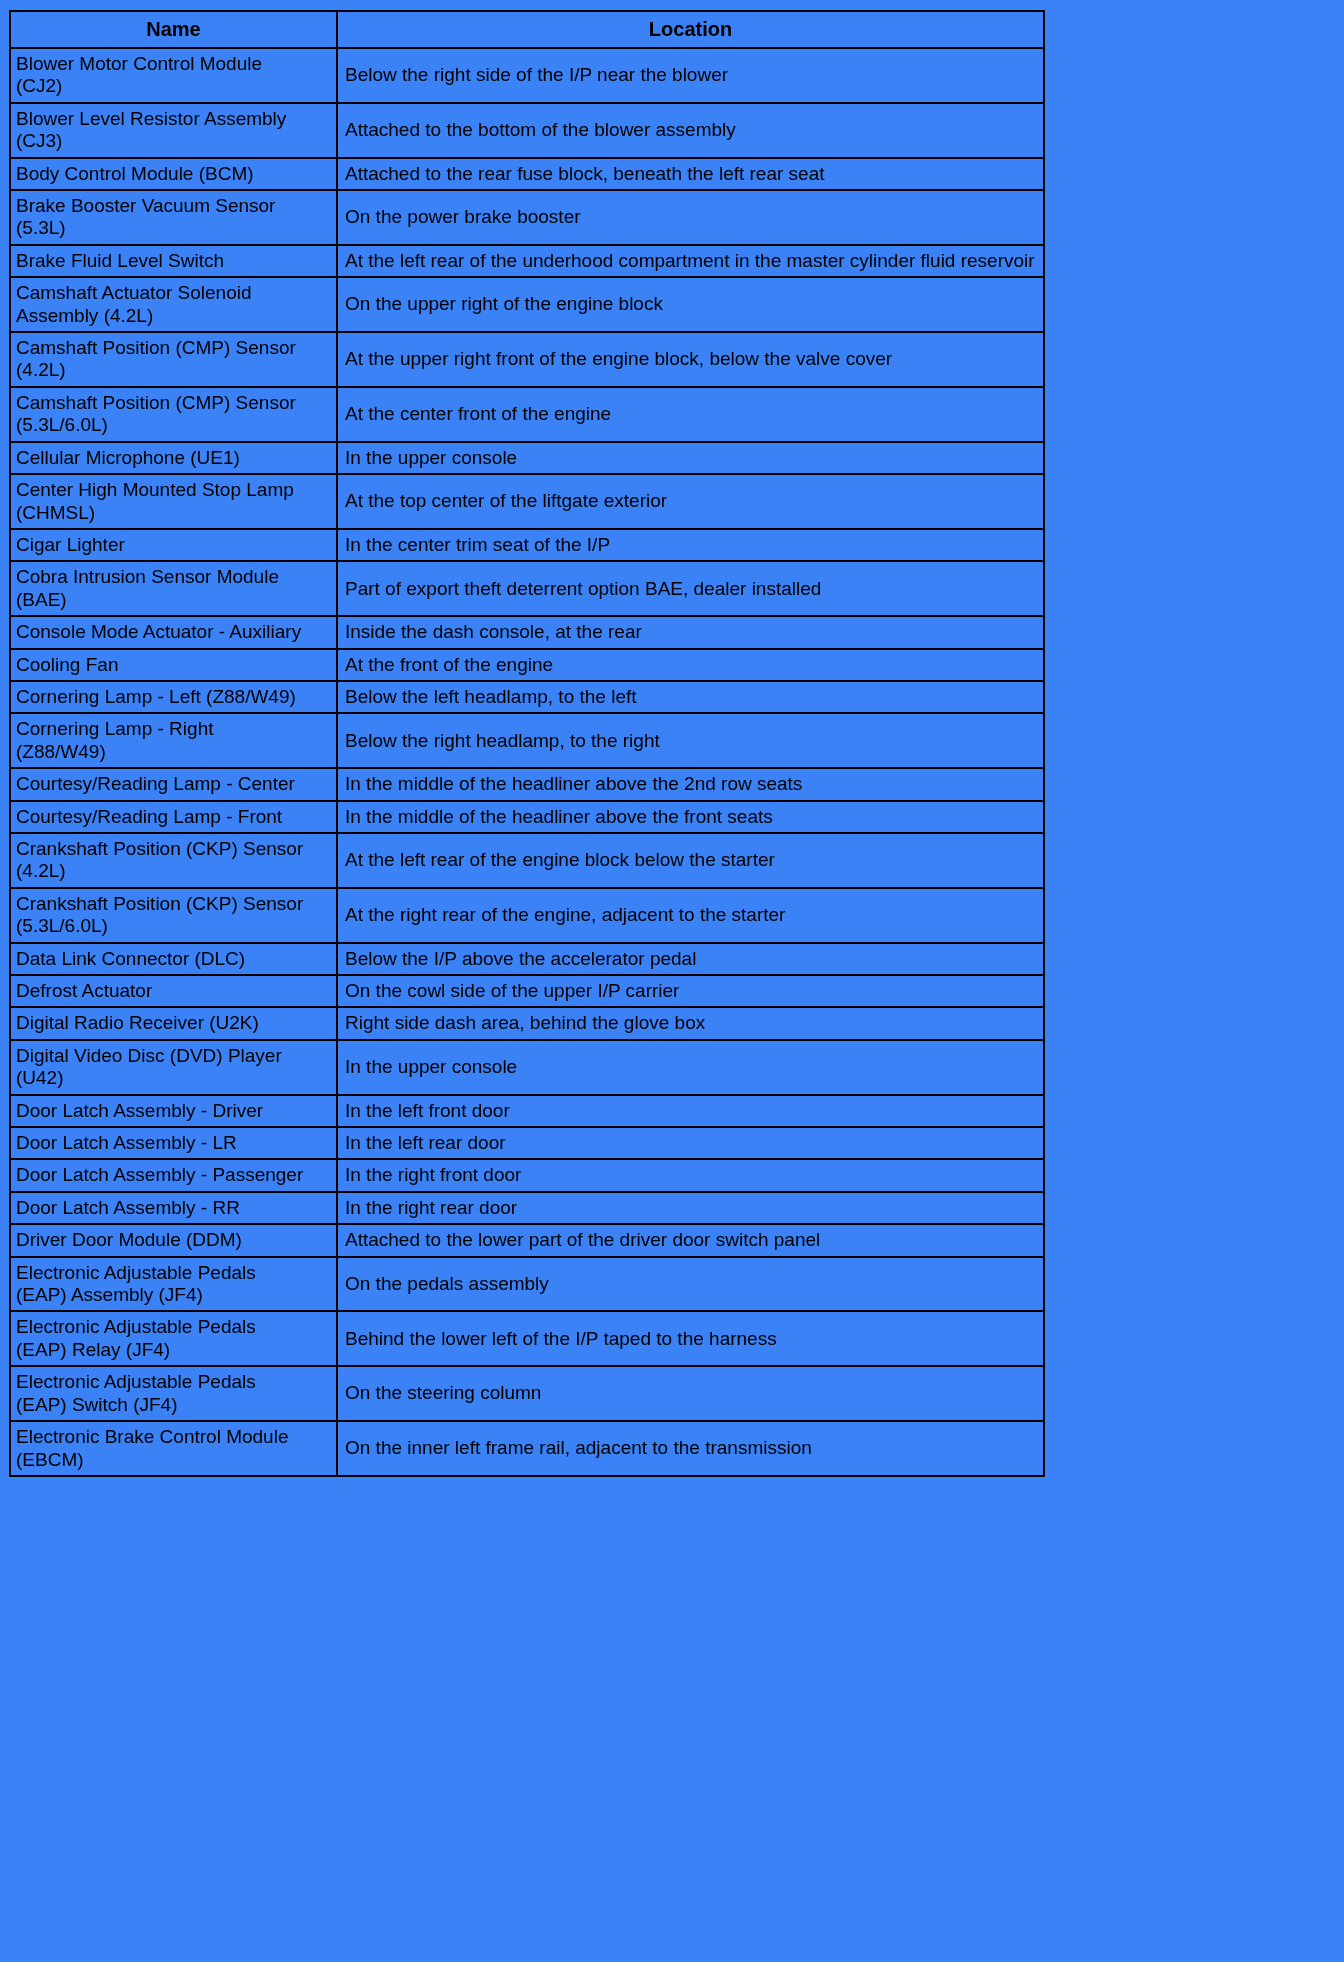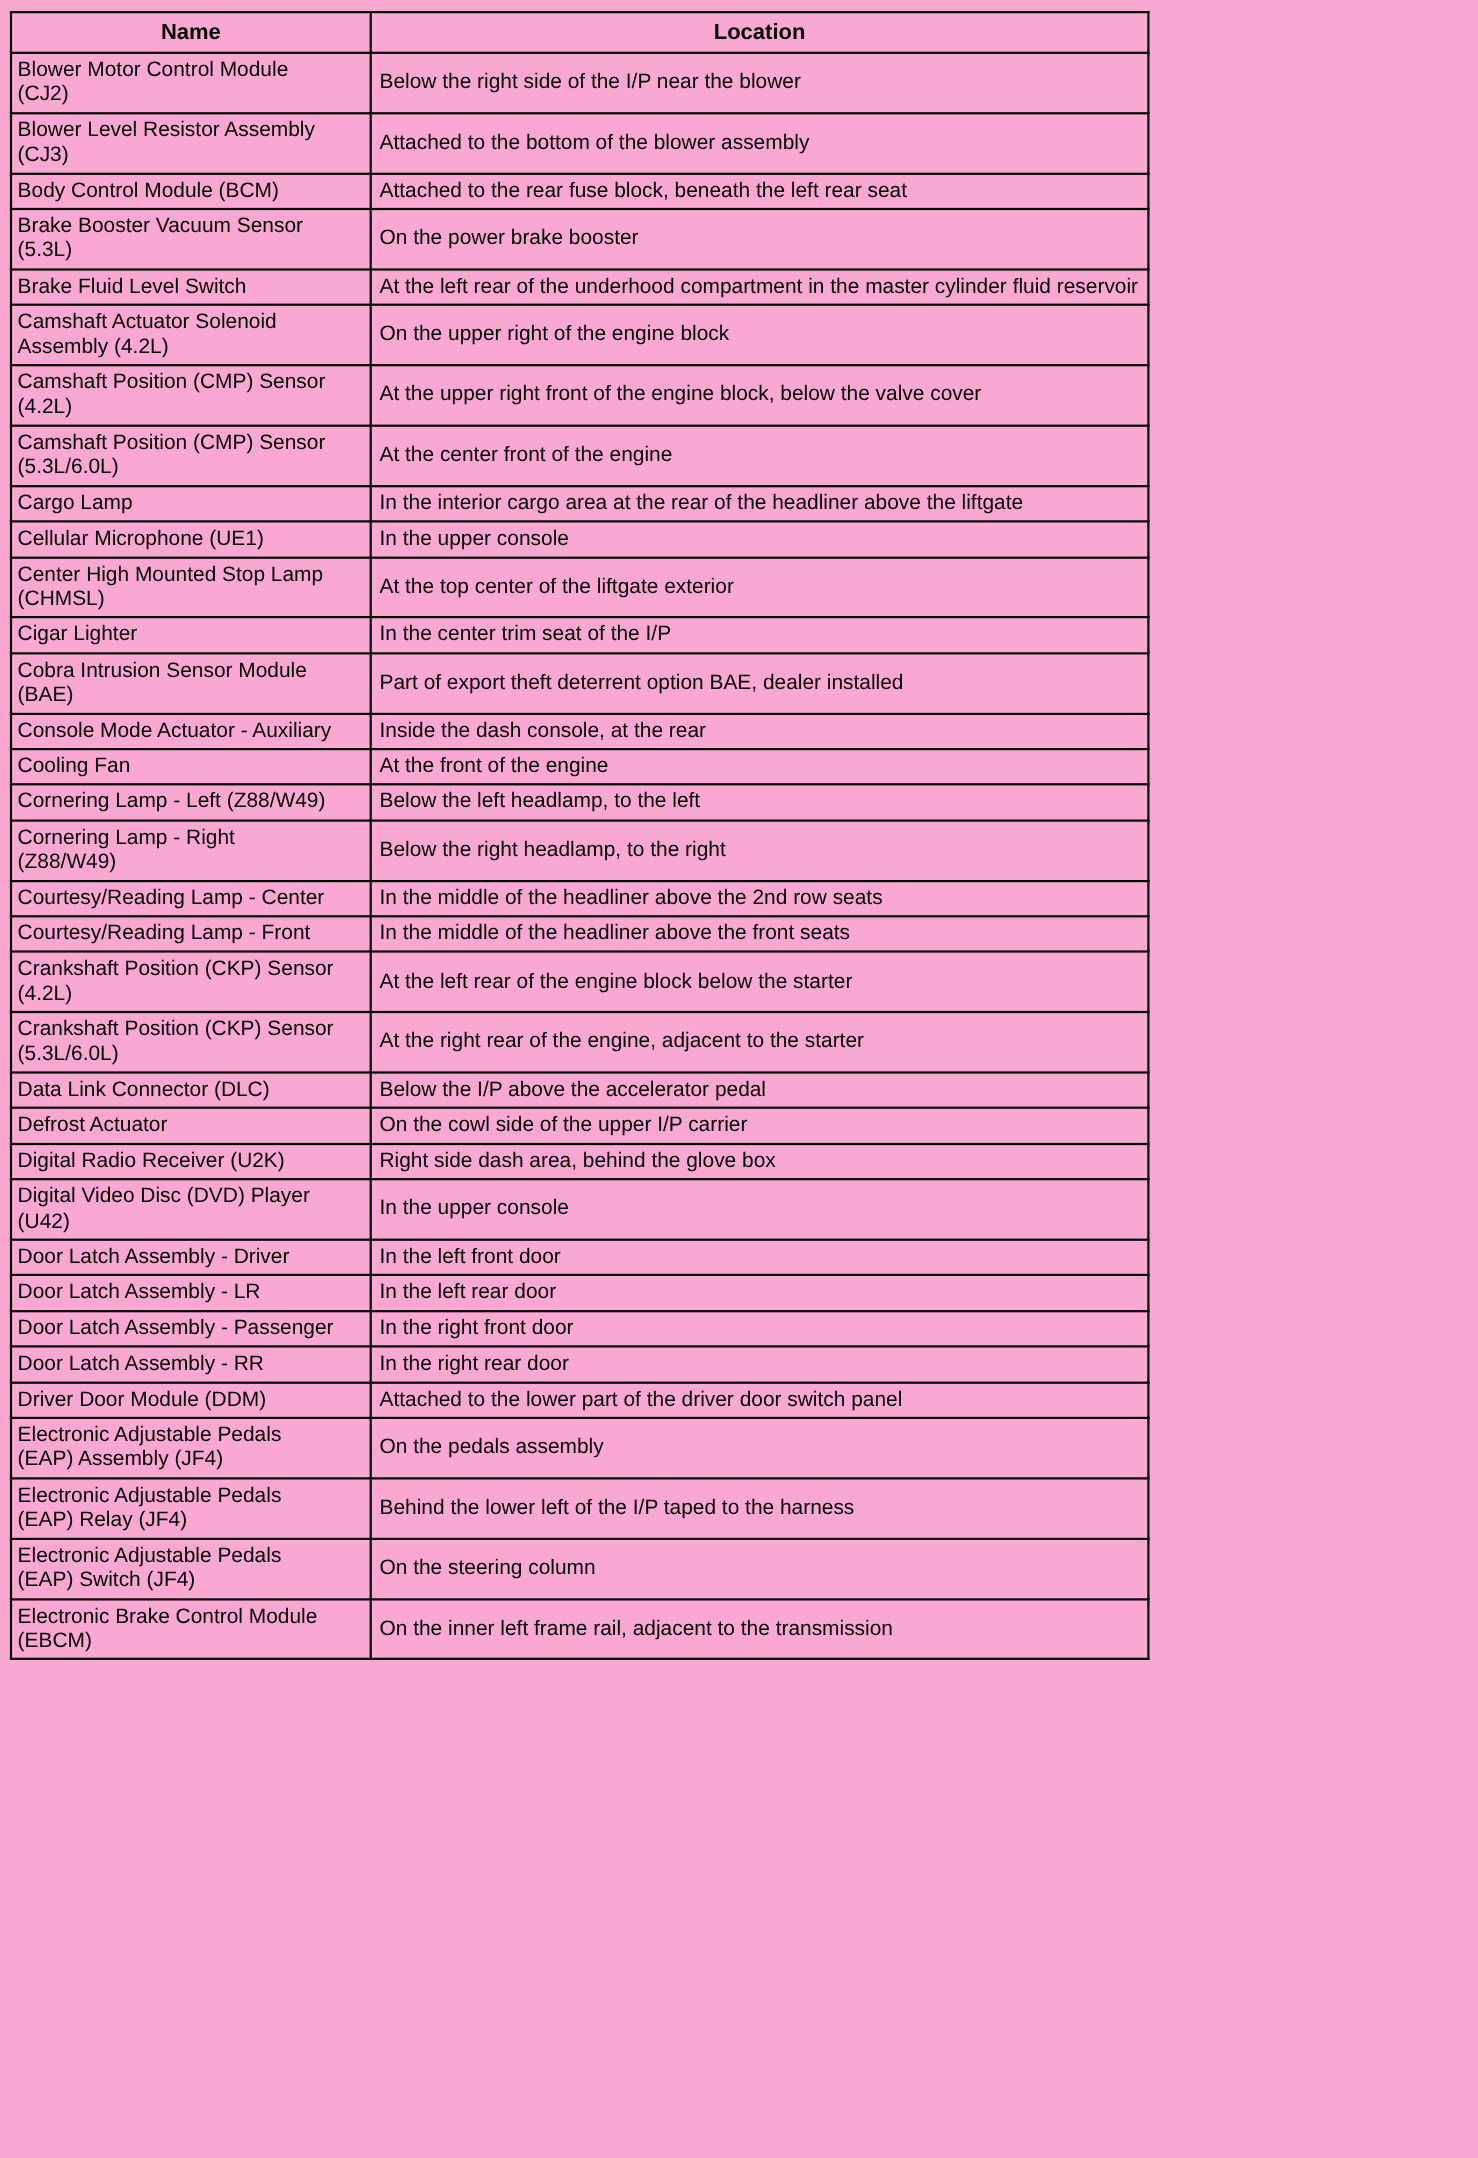--- a/index.html
+++ b/index.html
@@ -10,21 +10,21 @@
   body {
     width: 1344px;
     font-family: "Liberation Sans", sans-serif;
     color: #000000;
   }
   .page {
     width: 1344px;
     min-height: 1962px;
     box-sizing: border-box;
     padding: 10px 22px 0 9px;
-    background: #f9a8d4;
+    background: #3b82f6;
   }
   table.component-table {
     border-collapse: collapse;
     width: 1034px;
     margin: 0;
     table-layout: fixed;
   }
   table.component-table col.c-name { width: 327px; }
   table.component-table col.c-loc  { width: 707px; }
 
@@ -97,24 +97,20 @@
         </tr>
         <tr>
           <td class="name-cell"><span>Camshaft Position (CMP) Sensor</span><span class="line2">(4.2L)</span></td>
           <td class="loc-cell">At the upper right front of the engine block, below the valve cover</td>
         </tr>
         <tr>
           <td class="name-cell"><span>Camshaft Position (CMP) Sensor</span><span class="line2">(5.3L/6.0L)</span></td>
           <td class="loc-cell">At the center front of the engine</td>
         </tr>
         <tr>
-          <td class="name-cell"><span>Cargo Lamp</span></td>
-          <td class="loc-cell">In the interior cargo area at the rear of the headliner above the liftgate</td>
-        </tr>
-        <tr>
           <td class="name-cell"><span>Cellular Microphone (UE1)</span></td>
           <td class="loc-cell">In the upper console</td>
         </tr>
         <tr>
           <td class="name-cell"><span>Center High Mounted Stop Lamp</span><span class="line2">(CHMSL)</span></td>
           <td class="loc-cell">At the top center of the liftgate exterior</td>
         </tr>
         <tr>
           <td class="name-cell"><span>Cigar Lighter</span></td>
           <td class="loc-cell">In the center trim seat of the I/P</td>

